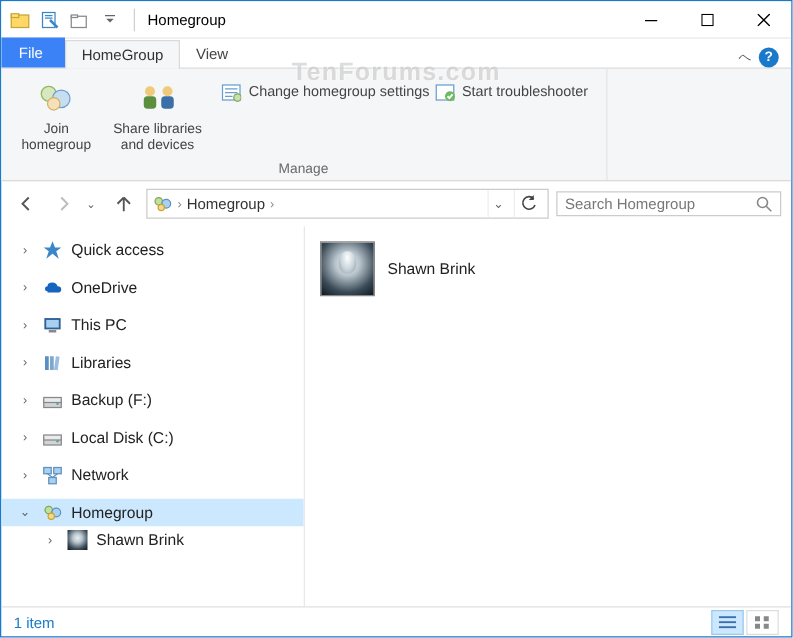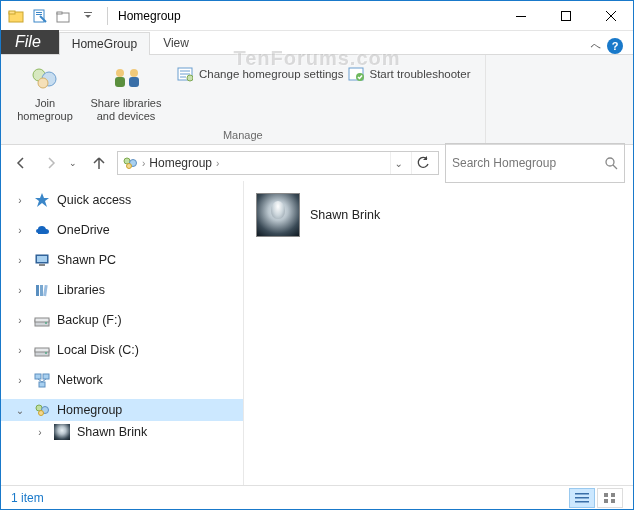--- a/index.html
+++ b/index.html
@@ -10,21 +10,21 @@
 .titlebar .qat { display: flex; align-items: center; padding: 0 4px; gap: 2px; }
 .titlebar .qat .icon-btn { width: 22px; height: 22px; display: flex; align-items: center; justify-content: center; }
 .titlebar .title { font-size: 12px; color: #000; padding-left: 6px; flex: 1; }
 .titlebar .win-controls { display: flex; }
 .titlebar .win-controls div { width: 45px; height: 29px; display: flex; align-items: center; justify-content: center; color: #000; }
 .titlebar .win-controls .close { background: transparent; }
 .divider-v { width: 1px; height: 18px; background: #d0d0d0; margin: 0 4px; }
 
 
 .tabstrip { height: 24px; display: flex; align-items: flex-end; background: #fff; position: relative; border-bottom: 1px solid #dadada; }
-.tabstrip .file-tab { background: #404040; color: #fff; font-size: 16px; padding: 4px 18px 4px 14px; height: 24px; display:flex; align-items:center;font-style:italic; }
+.tabstrip .file-tab { background: #3b82f6; color: #fff; font-size: 12px; padding: 4px 18px 4px 14px; height: 24px; display:flex; align-items:center; }
 .tabstrip .tab { font-size: 12px; color: #444; padding: 4px 12px; height: 23px; display:flex; align-items:center; border: 1px solid transparent; border-bottom: none; }
 .tabstrip .tab.active { background: #f5f6f7; border-color: #dadada; color: #333; position: relative; top: 1px; }
 .tabstrip .spacer { flex: 1; }
 .tabstrip .help-area { display:flex; align-items:center; gap:6px; padding-right:10px; }
 .tabstrip .chev { font-size: 10px; color: #555; }
 .tabstrip .help { width: 16px; height: 16px; border-radius: 50%; background: #1979ca; color: #fff; font-size: 11px; display:flex; align-items:center; justify-content:center; font-weight:bold; }
 
 
 .ribbon { height: 90px; background: #f5f6f7; border-bottom: 1px solid #dadada; display: flex; }
 .ribbon .group { display: flex; flex-direction: column; align-items: center; padding: 4px 6px 2px; border-right: 1px solid #e4e4e4; }
@@ -41,21 +41,21 @@
 .navrow { height: 36px; display:flex; align-items:center; padding: 4px 8px; gap: 6px; }
 .navrow .nav-btn { width: 24px; height: 24px; display:flex; align-items:center; justify-content:center; color:#555; border-radius:2px; }
 .navrow .nav-btn.disabled { color: #b0b0b0; }
 .navrow .nav-drop { width:12px; color:#555; font-size:9px; }
 .navrow .addr { flex:1; border:1px solid #cccccc; height:24px; display:flex; align-items:center; padding:0 4px; gap:4px; font-size:12px; }
 .navrow .addr .crumb { display:flex; align-items:center; gap:4px; color:#333; }
 .navrow .addr .sep { color:#888; font-size:10px; }
 .navrow .addr .spacer { flex:1; }
 .navrow .addr .drop { color:#666; font-size:10px; padding:0 4px; border-left:1px solid #eee; height:100%; display:flex; align-items:center; }
 .navrow .addr .refresh { color:#444; padding:0 4px; border-left:1px solid #eee; height:100%; display:flex; align-items:center; }
-.navrow .search { width:180px; border:1px solid #cccccc; height:40px; display:flex; align-items:center; padding:0 6px; font-size:12px; color:#777; gap:6px; }
+.navrow .search { width:180px; border:1px solid #cccccc; height:20px; display:flex; align-items:center; padding:0 6px; font-size:12px; color:#777; gap:6px; }
 
 
 .body { display:flex; height: calc(510px - 30px - 24px - 90px - 36px - 24px - 2px); }
 .tree { width: 243px; border-right: 1px solid #e8e8e8; padding: 8px 0; overflow:hidden; }
 .tree .node { display:flex; align-items:center; height:22px; font-size:12.5px; color:#222; gap:6px; padding-right:6px; }
 .tree .node .exp { width:14px; text-align:center; color:#666; font-size:10px; }
 .tree .node .ico { width:18px; height:18px; display:flex; align-items:center; justify-content:center; }
 .tree .node.selected { background:#cce8ff; }
 .tree .gap { height: 8px; }
 .tree .indent-1 { padding-left: 12px; }
@@ -268,21 +268,21 @@
 
     <div class="node indent-1">
       <span class="exp">›</span>
       <span class="ico">
           <svg width="16" height="16">
             <rect x="2" y="3" width="12" height="8" fill="#3a6fa8" stroke="#2a5a90"></rect>
             <rect x="3" y="4" width="10" height="6" fill="#a8d0f0"></rect>
             <rect x="5" y="12" width="6" height="2" fill="#888"></rect>
           </svg>
         </span>
-      <span>Shawn PC</span>
+      <span>This PC</span>
     </div>
     <div class="gap"></div>
 
     <div class="node indent-1">
       <span class="exp">›</span>
       <span class="ico">
           <svg width="16" height="16">
             <rect x="2" y="3" width="3" height="11" fill="#5a8fc0"></rect>
             <rect x="6" y="3" width="3" height="11" fill="#7aa8d0"></rect>
             <rect x="10" y="3" width="3" height="11" fill="#9abde0" transform="rotate(8 11 8)"></rect>

